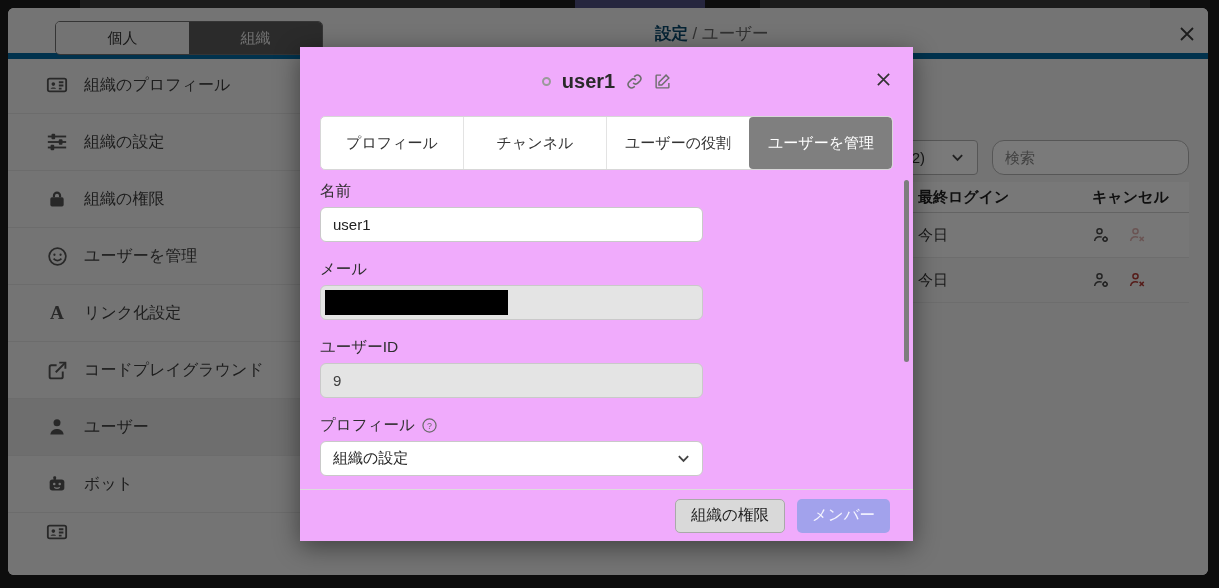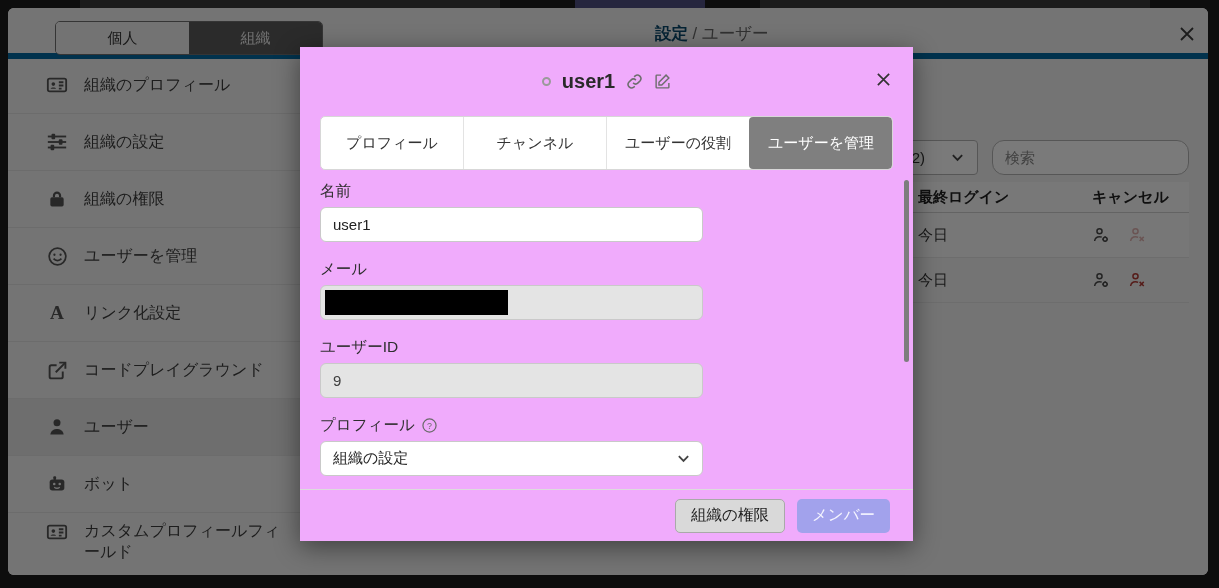--- a/index.html
+++ b/index.html
@@ -240,21 +240,20 @@
     <span class="icon-slot">
             <span>
               <svg width="22" height="22" viewBox="0 0 24 24" fill="none" stroke="currentColor" stroke-width="2">
                 <rect x="2" y="5" width="20" height="14" rx="2"></rect>
                 <circle cx="8" cy="11" r="2" fill="currentColor" stroke="none"></circle>
                 <path d="M5 16c.5-1.8 5.5-1.8 6 0z" fill="currentColor" stroke="none"></path>
                 <path d="M14 9h5M14 12.5h5M14 16h3"></path>
               </svg>
             </span>
           </span>
-    <span class="label">カスタムプロフィールフィールド</span>
   </div>
 </div>
 
     <div class="filter-box">
       <span>(2)</span>
       <span class="chev">
         <svg viewBox="0 0 14 14" width="13" height="13" fill="none" stroke="currentColor" stroke-width="2">
             <path d="M2 4.5l5 5 5-5"></path>
           </svg>
       </span>

